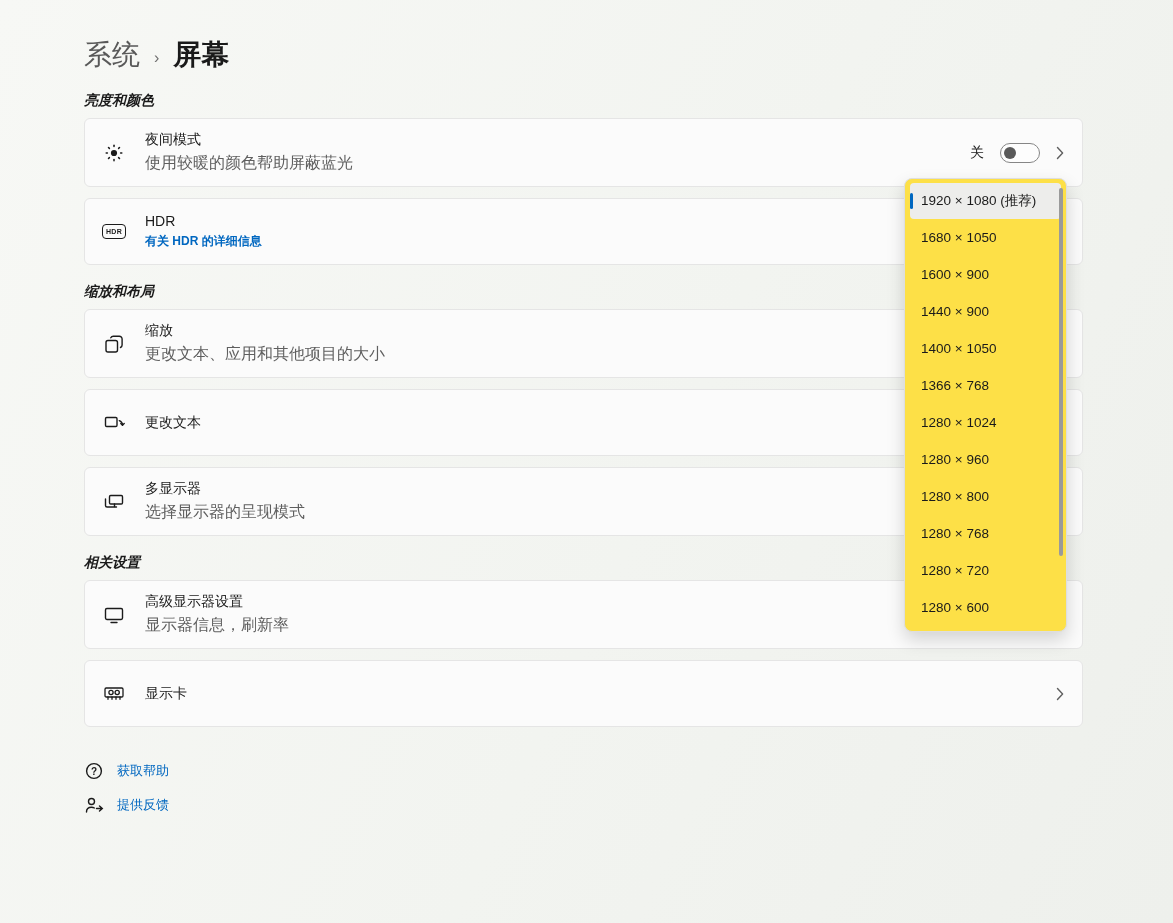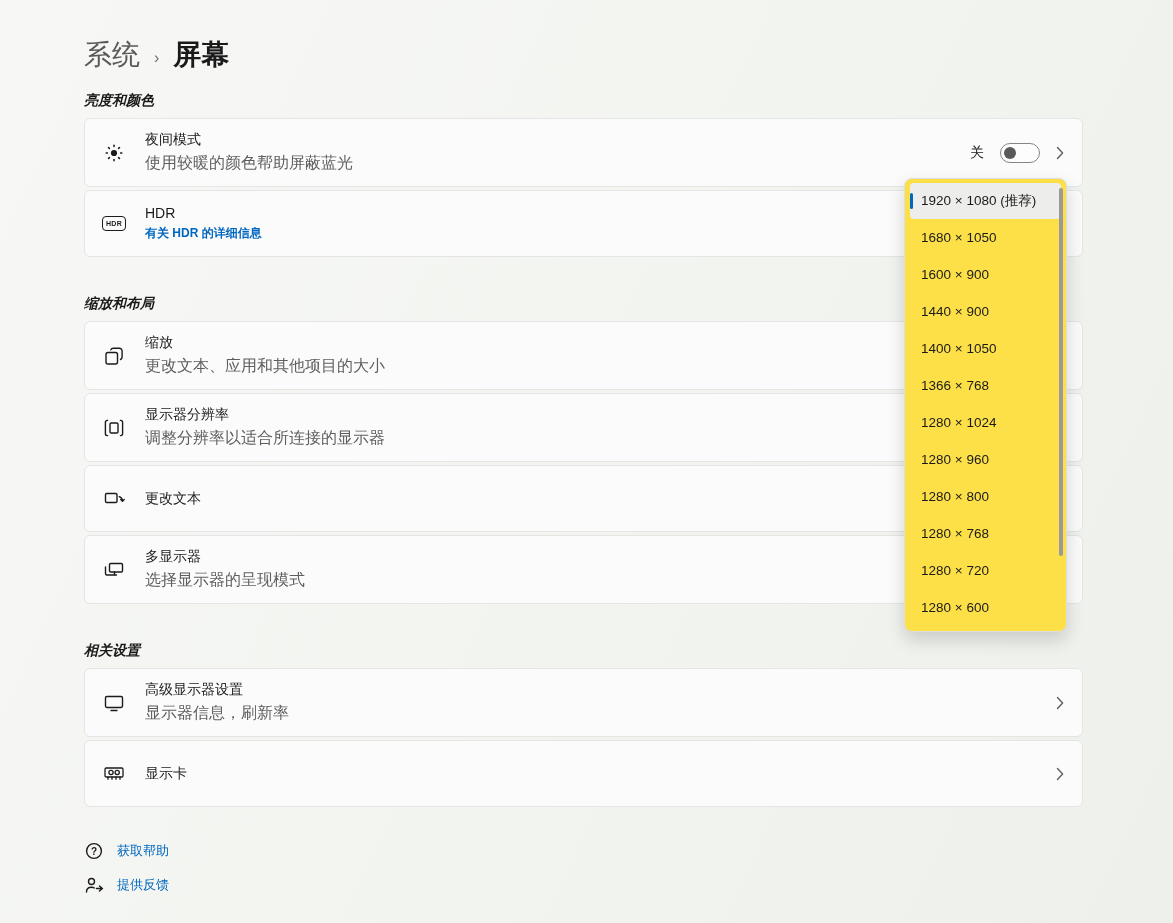--- a/index.html
+++ b/index.html
@@ -10,26 +10,26 @@
     color:#1b1b1b; position:relative; overflow:hidden;
   }
   .content { position:absolute; left:84px; top:0; width:999px; }
 
   .breadcrumb { margin-top:34px; display:flex; align-items:center; gap:14px; height:42px; }
   .breadcrumb .parent { font-size:28px; font-weight:400; color:#595959; cursor:pointer; }
   .breadcrumb .sep { font-size:16px; color:#707070; padding-top:5px; }
   .breadcrumb .current { font-size:28px; font-weight:600; color:#1a1a1a; }
 
   .section-title { font-size:14px; font-weight:700; margin:16px 0 8px; color:#1a1a1a;font-style:italic; }
-  .section-title.spaced { margin-top:38px; }
+  .section-title.spaced { margin-top:18px; }
 
   .card {
     background:#fbfbfb; border:1px solid #e5e5e5; border-radius:6px;
     min-height:67px; display:flex; align-items:center;
-    padding:12px 18px 12px 16px; margin-bottom:3px;
+    padding:12px 18px 12px 16px; margin-bottom:11px;
   }
   .card .iconbox { width:26px; margin-right:18px; display:flex; align-items:center; justify-content:center; flex:none; }
   .card .texts { flex:1; min-width:0; }
   .card .title { font-size:14px; color:#1a1a1a; }
   .card .subtitle { font-size:16px; color:#5f5f5f; margin-top:4px; }
   .card .cardlink { font-size:12px; color:#0067c0; font-weight:700; margin-top:4px; cursor:pointer; }
   .card .controls { display:flex; align-items:center; gap:16px; flex:none; }
   .toggle-label { font-size:14px; }
   .toggle { width:40px; height:20px; border:1px solid #868686; border-radius:10px; position:relative; background:#fdfdfd; cursor:pointer; flex:none; }
   .toggle .knob { position:absolute; left:3px; top:3px; width:12px; height:12px; border-radius:50%; background:#5a5a5a; }
@@ -118,33 +118,20 @@
         <rect x="3" y="7.5" width="11.5" height="11.5" rx="2"></rect>
         <path d="M7.8 4.8 A2.8 2.8 0 0 1 10.3 3.2 h6 a2.8 2.8 0 0 1 2.8 2.8 v6 a2.8 2.8 0 0 1 -1.6 2.5" stroke-linecap="round"></path>
       </svg>
     </div>
     <div class="texts">
       <div class="title">缩放</div>
       <div class="subtitle">更改文本、应用和其他项目的大小</div>
     </div>
   </div>
 
-  <div class="card">
-    <div class="iconbox">
-      <svg class="ic" width="22" height="22" viewBox="0 0 22 22" fill="none" stroke="#1b1b1b" stroke-width="1.4" stroke-linecap="round">
-        <rect x="7" y="6" width="8" height="10" rx="1.2"></rect>
-        <path d="M4.6 3.4 H4.2 a1.8 1.8 0 0 0 -1.8 1.8 v11.6 a1.8 1.8 0 0 0 1.8 1.8 h0.4"></path>
-        <path d="M17.4 3.4 h0.4 a1.8 1.8 0 0 1 1.8 1.8 v11.6 a1.8 1.8 0 0 1 -1.8 1.8 h-0.4"></path>
-      </svg>
-    </div>
-    <div class="texts">
-      <div class="title">显示器分辨率</div>
-      <div class="subtitle">调整分辨率以适合所连接的显示器</div>
-    </div>
-  </div>
 
   <div class="card">
     <div class="iconbox">
       <svg class="ic" width="22" height="22" viewBox="0 0 22 22" fill="none" stroke="#1b1b1b" stroke-width="1.4" stroke-linecap="round" stroke-linejoin="round">
         <rect x="2.5" y="5.5" width="11.5" height="9" rx="1.2"></rect>
         <path d="M16.3 8.6 a4.8 4.8 0 0 1 3.2 4.4"></path>
         <path d="M17.8 11.4 l1.7 1.8 1.7-1.6"></path>
       </svg>
     </div>
     <div class="texts">

